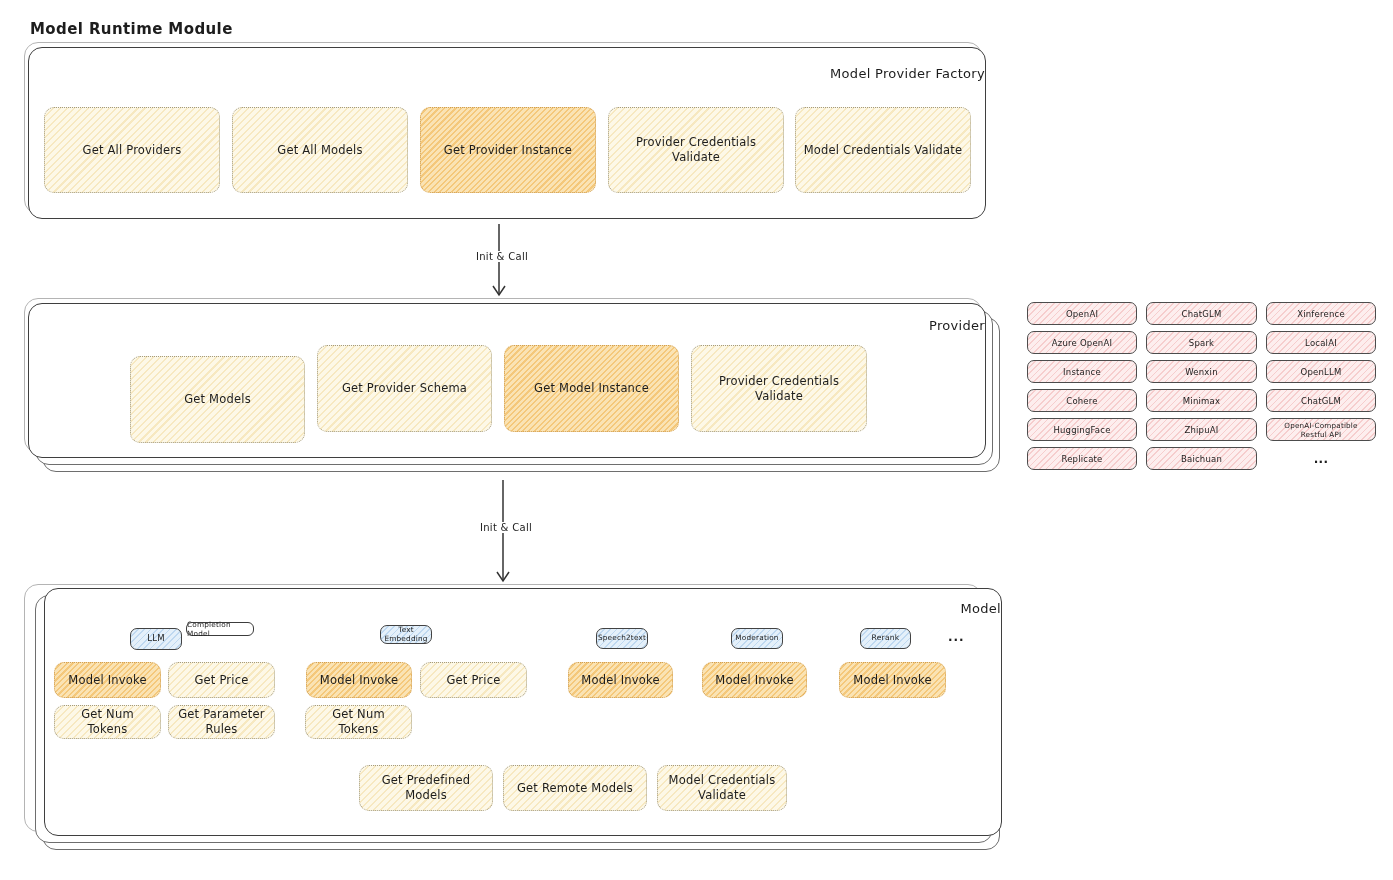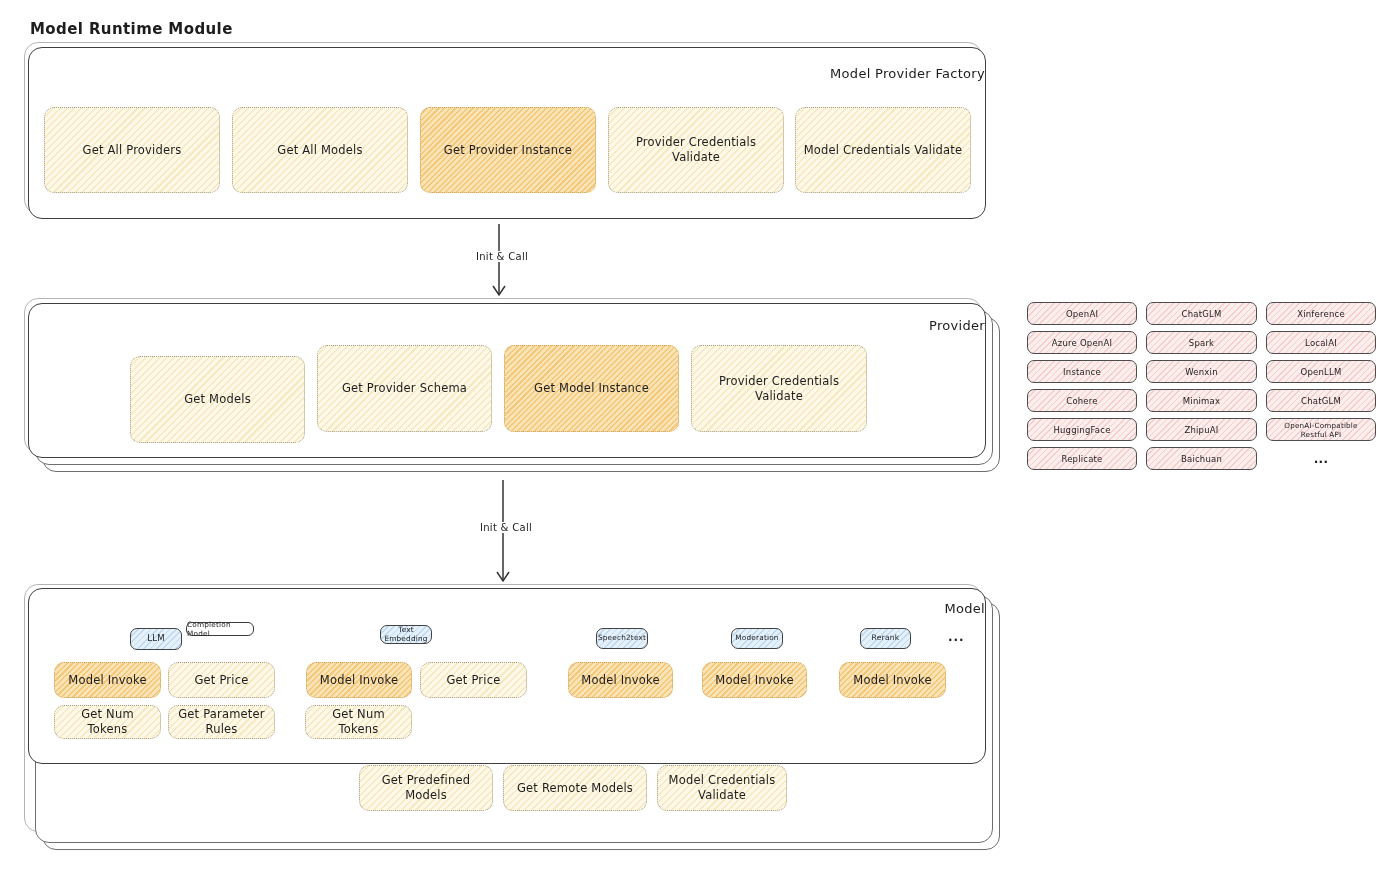--- a/index.html
+++ b/index.html
@@ -115,21 +115,21 @@
 
   <svg class="arrow" style="left:495px;top:480px;" width="16" height="104">
     <line x1="8" y1="0" x2="8" y2="100" stroke="#333" stroke-width="1.5"></line>
     <polyline points="2,92 8,101 14,92" fill="none" stroke="#333" stroke-width="1.5"></polyline>
   </svg>
   <div class="arrow-label" style="left:462px;top:522px;width:82px;">Init &amp; Call</div>
 
   <div class="abs ghost" style="left:24px;top:584px;width:958px;height:248px;"></div>
   <div class="abs stack" style="left:42px;top:602px;width:958px;height:248px;"></div>
   <div class="abs stack" style="left:35px;top:595px;width:958px;height:248px;"></div>
-  <div class="abs panel" style="left:28px;top:588px;width:958px;height:176px;">
+  <div class="abs panel" style="left:44px;top:588px;width:958px;height:248px;">
     <div class="panel-hdr" style="top:12px;">Model</div>
   </div>
 
   <div class="abs tag" style="left:130px;top:628px;width:52px;height:22px;font-size:8.5px;">LLM</div>
   <div class="abs tag-white" style="left:186px;top:622px;width:68px;height:14px;">Completion Model</div>
   <div class="abs tag-white" style="left:188px;top:639px;width:84px;height:14px;margin-top:44px;">Chat Model</div>
   <div class="abs tag" style="left:380px;top:625px;width:52px;height:19px;font-size:7.3px;padding:0 4px;">Text Embedding</div>
   <div class="abs tag" style="left:596px;top:628px;width:52px;height:21px;font-size:7.3px;">Speech2text</div>
   <div class="abs tag" style="left:731px;top:628px;width:52px;height:21px;font-size:7.3px;">Moderation</div>
   <div class="abs tag" style="left:860px;top:628px;width:51px;height:21px;font-size:7.6px;">Rerank</div>

